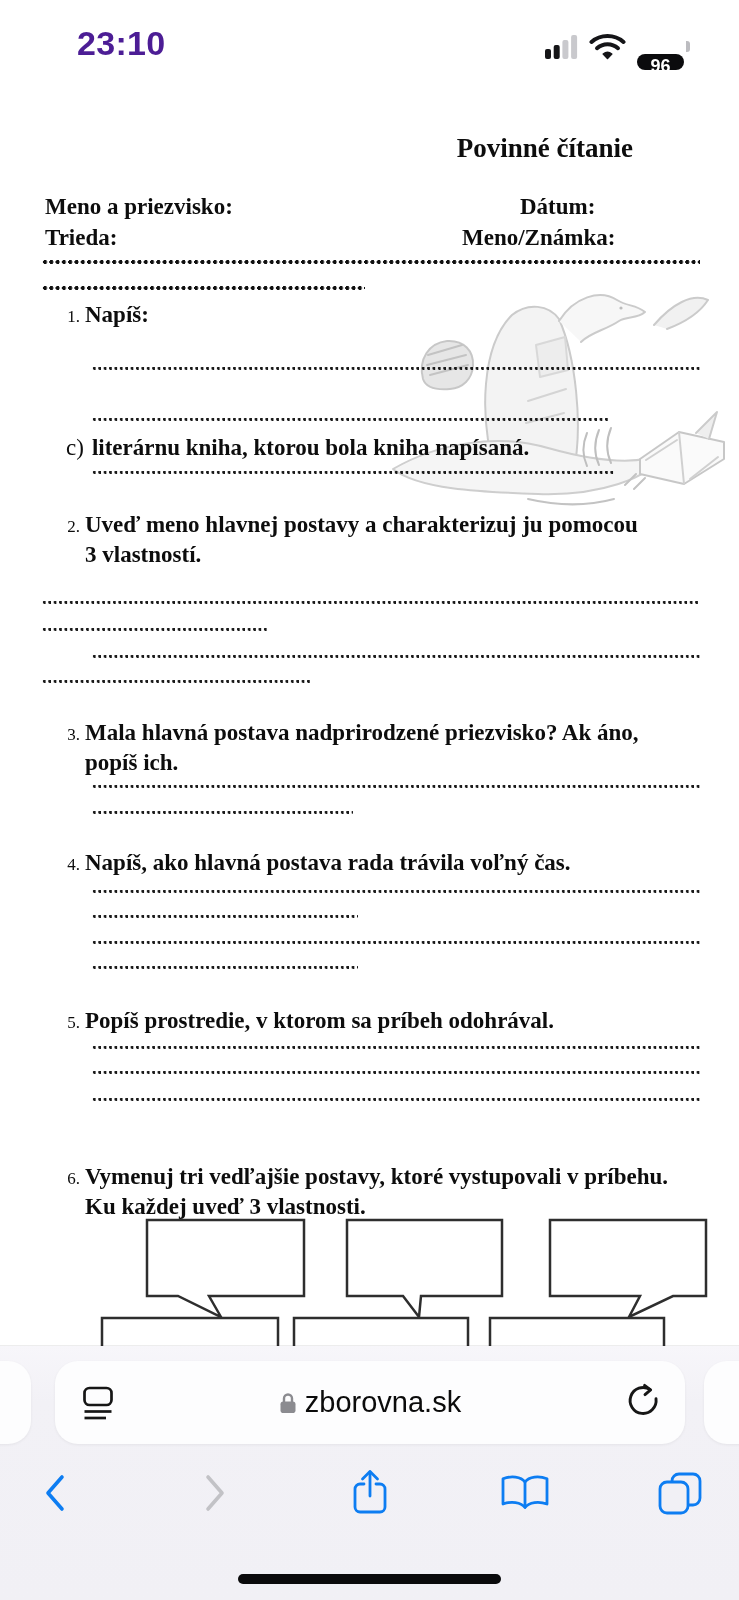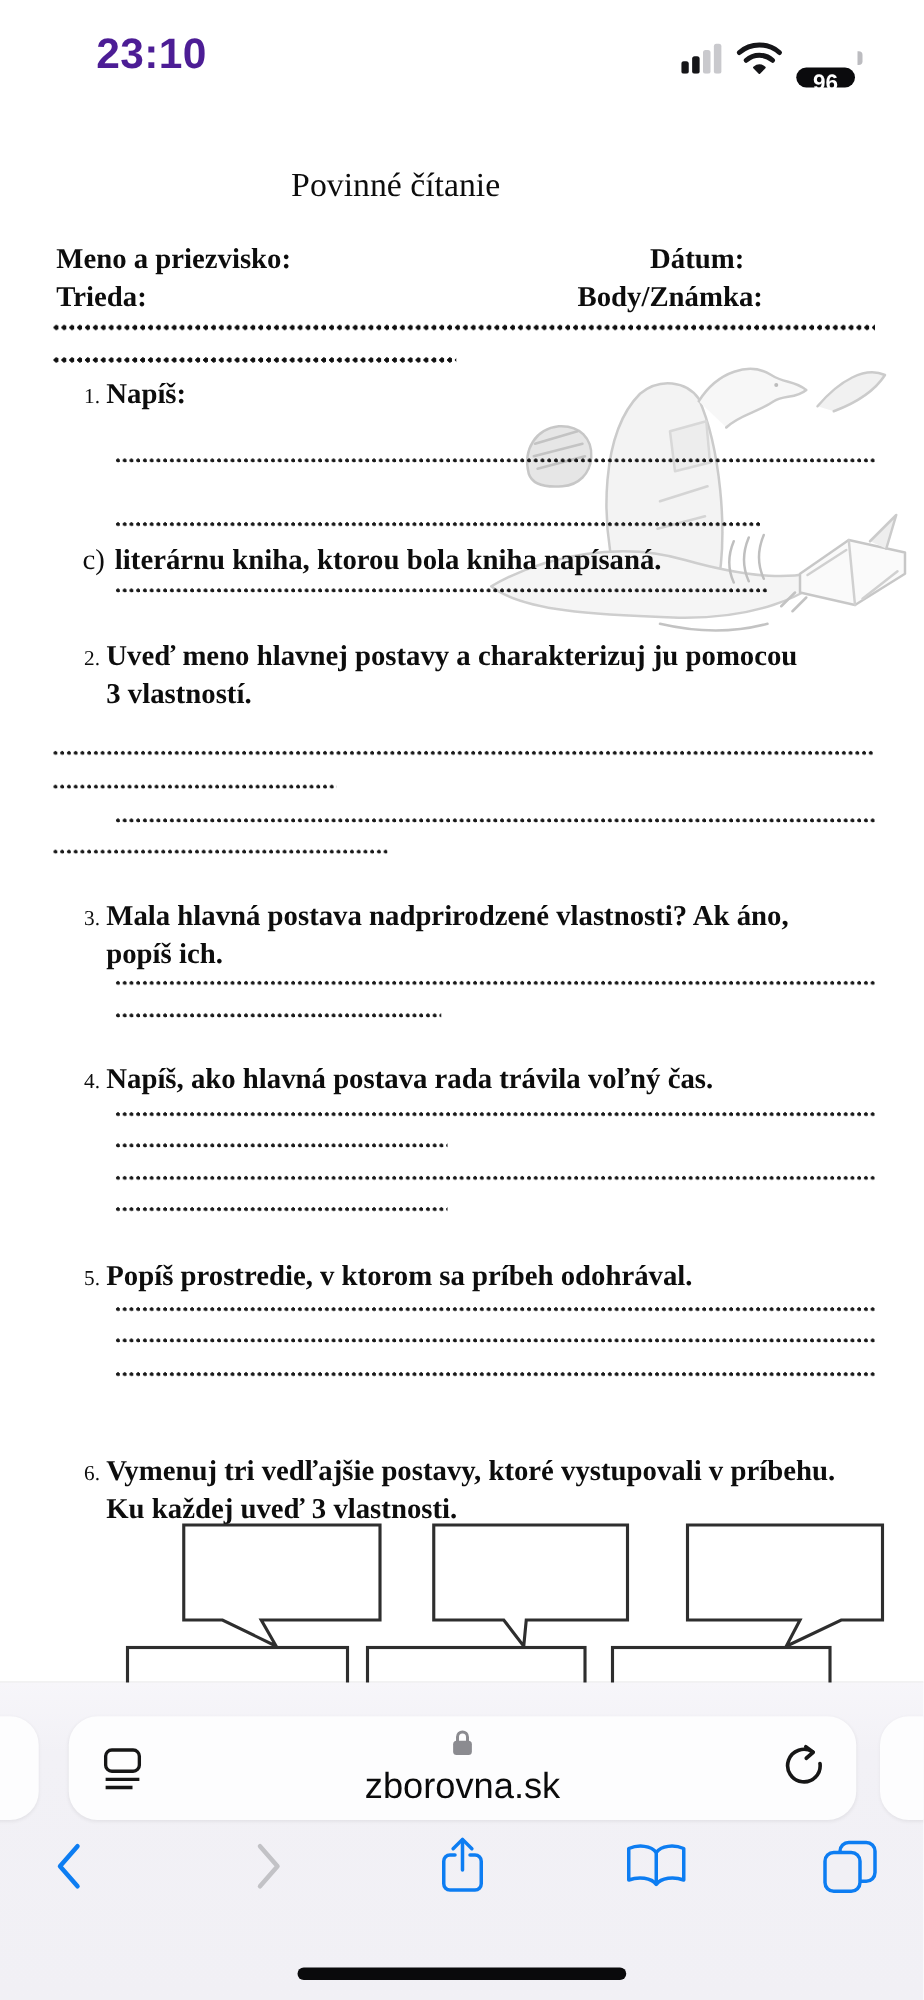--- a/index.html
+++ b/index.html
@@ -10,21 +10,21 @@
   .statusbar{position:absolute;left:0;top:0;width:739px;height:90px;background:#fff;z-index:20;}
   .time{position:absolute;left:77px;top:24px;font-size:34px;font-weight:600;color:#4c1d95;letter-spacing:.3px;}
   .sb-icons{position:absolute;right:48px;top:33px;display:flex;align-items:center;gap:11px;}
   .battery{position:relative;width:54px;height:25px;}
   .battery .body{position:absolute;left:0;top:0;width:47px;height:16px;background:#0b0b0d;border-radius:12px;
                  color:#fff;font-size:18px;font-weight:700;text-align:center;line-height:25px;margin-top:20px;}
   .battery .nub{position:absolute;left:49px;top:7px;width:4px;height:11px;background:#bcbcc0;border-radius:0 3px 3px 0;}
 
   
   .sheet{position:absolute;left:0;top:0;width:739px;height:1352px;font-family:"Liberation Serif",serif;color:#0d0d0d;z-index:2;}
-  .doc-title{position:absolute;left:0;top:133px;width:633px;text-align:center;font-size:27px;font-weight:400;}
+  .doc-title{position:absolute;left:0;top:133px;width:633px;text-align:right;font-size:27px;font-weight:700;}
   .hlabel{position:absolute;font-size:23px;font-weight:700;line-height:28px;}
   .dots{position:absolute;height:5px;z-index:2;
         background-image:radial-gradient(circle at 2.4px 2.4px,#191919 1.35px,transparent 1.65px);
         background-size:5.4px 5px;background-repeat:repeat-x;}
   .dots.bold{height:6px;
         background-image:radial-gradient(circle at 3px 3px,#101010 1.85px,transparent 2.15px);
         background-size:6.3px 6px;}
   .q{position:absolute;display:flex;align-items:baseline;z-index:2;}
   .qnum{flex:none;width:18px;text-align:right;font-size:17px;font-weight:400;margin-right:5px;}
   .qtext{font-size:23px;font-weight:700;line-height:30px;}
@@ -36,22 +36,22 @@
   
   .watermark{position:absolute;left:378px;top:283px;z-index:1;opacity:.9;}
 
   
   .bubbles{position:absolute;left:90px;top:1210px;z-index:3;}
 
   
   .panel{position:absolute;left:0;top:1346px;width:739px;height:254px;z-index:10;
          background:linear-gradient(180deg,#f7f6fa 0%,#f2f1f6 22%,#f1f0f5 100%);
          box-shadow:0 -1px 0 rgba(0,0,0,.07);}
-  .addr,.side-tab{position:absolute;top:27px;height:83px;background:#fdfdfe;border-radius:23px;
-         box-shadow:0 1px 3px rgba(0,0,0,.06);flex-direction:column;}
+  .addr,.side-tab{position:absolute;top:15px;height:83px;background:#fdfdfe;border-radius:23px;
+         box-shadow:0 1px 3px rgba(0,0,0,.06);}
   .addr{left:55px;width:630px;display:flex;align-items:center;justify-content:center;gap:8px;}
   .side-tab.left{left:-27px;width:58px;}
   .side-tab.right{left:704px;width:62px;}
   .url-text{font-size:29px;color:#0b0b0b;}
   .pagemenu{position:absolute;left:28px;top:25px;}
   .reload{position:absolute;right:22px;top:21px;}
   .tb-icon{position:absolute;}
   .home-indicator{position:absolute;left:238px;top:1574px;width:263px;height:10px;border-radius:5px;background:#0a0a0c;z-index:21;}
 </style>
 </head>
@@ -99,21 +99,21 @@
         <path d="M318,150 L339,129 L331,156" fill="#ededed" stroke="#c6c6c6"></path>
         <path d="M150,216 C180,223 210,223 236,216 M247,202 L258,191 M256,206 L267,195" stroke="#bdbdbd"></path>
       </g>
     </svg>
 
     <div class="doc-title">Povinné čítanie</div>
 
     <div class="hlabel" style="left:45px;top:193px;">Meno a priezvisko:</div>
     <div class="hlabel" style="left:520px;top:193px;">Dátum:</div>
     <div class="hlabel" style="left:45px;top:224px;">Trieda:</div>
-    <div class="hlabel" style="left:462px;top:224px;">Body/Známka:</div>
+    <div class="hlabel" style="left:462px;top:224px;">Meno/Známka:</div>
 
     <div class="dots bold" style="left:42px;top:259px;width:658px;"></div>
     <div class="dots bold" style="left:42px;top:285px;width:323px;"></div>
 
     <div class="q" style="left:62px;top:300px;">
       <span class="qnum">1.</span>
       <span class="qtext nowrap">Napíš:</span>
     </div>
     <div class="dots" style="left:92px;top:366px;width:608px;"></div>
     <div class="dots" style="left:92px;top:417px;width:516px;"></div>
@@ -126,21 +126,21 @@
       <span class="qnum">2.</span>
       <span class="qtext" style="width:560px;">Uveď meno hlavnej postavy a charakterizuj ju pomocou 3 vlastností.</span>
     </div>
     <div class="dots" style="left:42px;top:600px;width:658px;"></div>
     <div class="dots" style="left:42px;top:627px;width:227px;"></div>
     <div class="dots" style="left:92px;top:654px;width:608px;"></div>
     <div class="dots" style="left:42px;top:679px;width:268px;"></div>
 
     <div class="q" style="left:62px;top:718px;">
       <span class="qnum">3.</span>
-      <span class="qtext" style="width:592px;">Mala hlavná postava nadprirodzené vlastnosti? Ak áno, popíš ich.</span>
+      <span class="qtext" style="width:592px;">Mala hlavná postava nadprirodzené priezvisko? Ak áno, popíš ich.</span>
     </div>
     <div class="dots" style="left:92px;top:784px;width:608px;"></div>
     <div class="dots" style="left:92px;top:810px;width:261px;"></div>
 
     <div class="q" style="left:62px;top:848px;">
       <span class="qnum">4.</span>
       <span class="qtext nowrap">Napíš, ako hlavná postava rada trávila voľný čas.</span>
     </div>
     <div class="dots" style="left:92px;top:889px;width:608px;"></div>
     <div class="dots" style="left:92px;top:914px;width:266px;"></div>

